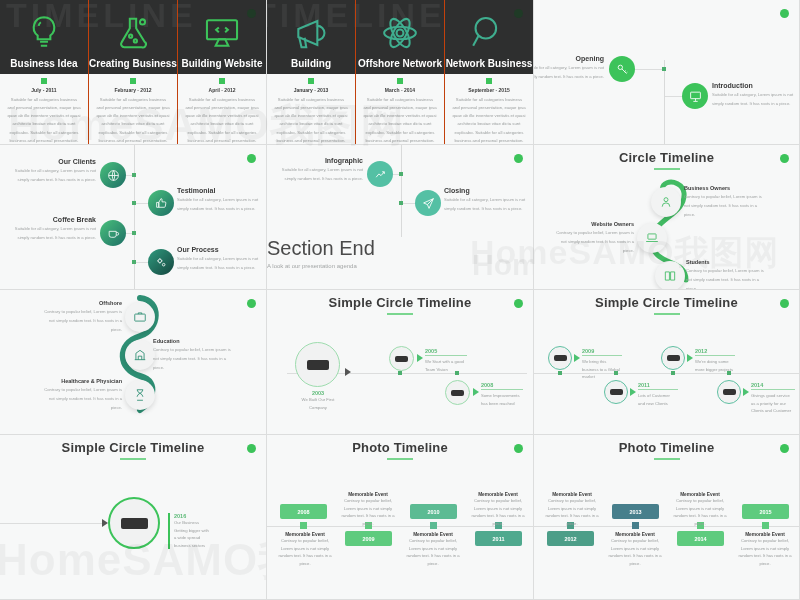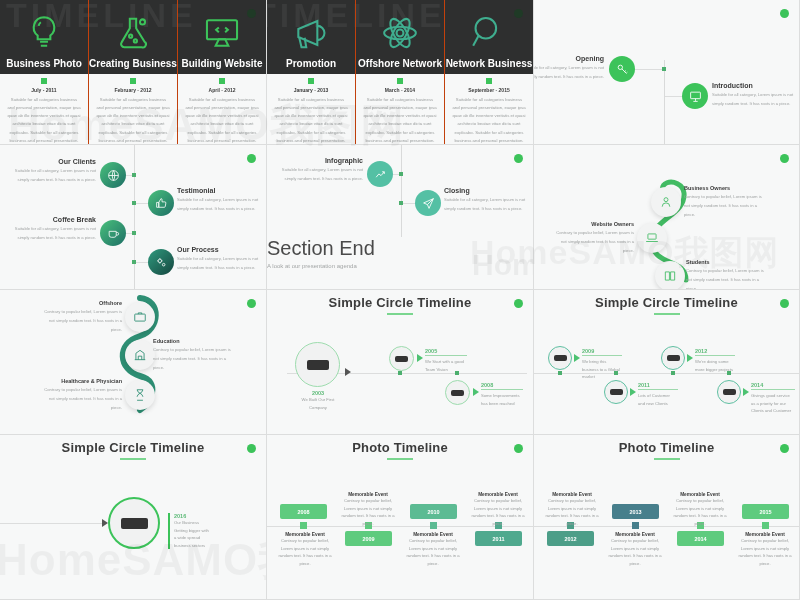--- a/index.html
+++ b/index.html
@@ -90,21 +90,21 @@
     <div class="wm">TIMELINE</div>
     <div class="hero">
       <div class="hcol">
         <div class="hicon">
           <svg viewBox="0 0 24 24" fill="none" stroke="#3cc35a" stroke-width="1.3">
               <path d="M12 2a6.5 6.5 0 0 0-4 11.6V16h8v-2.4A6.5 6.5 0 0 0 12 2z"></path>
               <path d="M9.5 17.5h5M10 20h4"></path>
               <path d="M10 5.2a3.6 3.6 0 0 0-1.4 2.3"></path>
             </svg>
         </div>
-        <div class="hname">Business Photo</div>
+        <div class="hname">Business Idea</div>
         <div class="hbody">
           <div class="mk"></div>
           <div class="hdate">July - 2011</div>
           <div class="htxt">Suitable for all categories business and personal presentation, eaque ipsa quae ab illo inventore veritatis et quasi architecto beatae vitae dicta sunt explicabo. Suitable for all categories business and personal presentation.</div>
         </div>
       </div>
       <div class="hcol">
         <div class="hicon">
           <svg viewBox="0 0 24 24" fill="none" stroke="#3cc35a" stroke-width="1.3">
               <path d="M10 3h4v6l5.2 8.4A2 2 0 0 1 17.5 21h-11a2 2 0 0 1-1.7-3.1L10 9z"></path>
@@ -143,21 +143,21 @@
     <div class="wm" style="left:-12px">TIMELINE</div>
     <div class="hero">
       <div class="hcol">
         <div class="hicon">
           <svg viewBox="0 0 24 24" fill="none" stroke="#3fae8f" stroke-width="1.3">
               <path d="M4 9.5v5l12 5v-15z"></path>
               <path d="M16 7.5a4 4 0 0 1 0 9"></path>
               <path d="M4.5 14.5 6 21h3l-1-6"></path>
             </svg>
         </div>
-        <div class="hname">Promotion</div>
+        <div class="hname">Building</div>
         <div class="hbody">
           <div class="mk"></div>
           <div class="hdate">January - 2013</div>
           <div class="htxt">Suitable for all categories business and personal presentation, eaque ipsa quae ab illo inventore veritatis et quasi architecto beatae vitae dicta sunt explicabo. Suitable for all categories business and personal presentation.</div>
         </div>
       </div>
       <div class="hcol">
         <div class="hicon">
           <svg viewBox="0 0 24 24" fill="none" stroke="#3fae8f" stroke-width="1.3">
               <circle cx="12" cy="12" r="2.2"></circle>
@@ -301,20 +301,23 @@
     </div>
     <div class="big" style="top:92px;">
       <div class="t">Section End</div>
       <div class="s">A look at our presentation agenda</div>
     </div>
     <div class="wmk2" style="left:205px; top:100px;">HomeSAMO我图网</div>
   </div>
 
   <div class="panel">
     <div class="dot"></div>
+    <div class="ttl">
+      <span>Circle Timeline</span><small></small>
+    </div>
     <div class="snakewrap">
       <svg width="266" height="145" viewBox="0 0 266 145" style="left:0;top:0">
         <path d="M140 62 C 110 34, 148 30, 150 48 C 152 70, 118 74, 118 96 C 118 122, 152 112, 152 135" fill="none" stroke="#42bb63" stroke-width="5" stroke-linecap="round"></path>
       </svg>
     </div>
     <div class="bead" style="left:117px; top:42px;">
       <svg viewBox="0 0 24 24" fill="none" stroke="#44bb66" stroke-width="1.5">
           <circle cx="12" cy="8" r="3.4"></circle>
           <path d="M5.5 20a6.5 6.5 0 0 1 13 0"></path>
         </svg>

